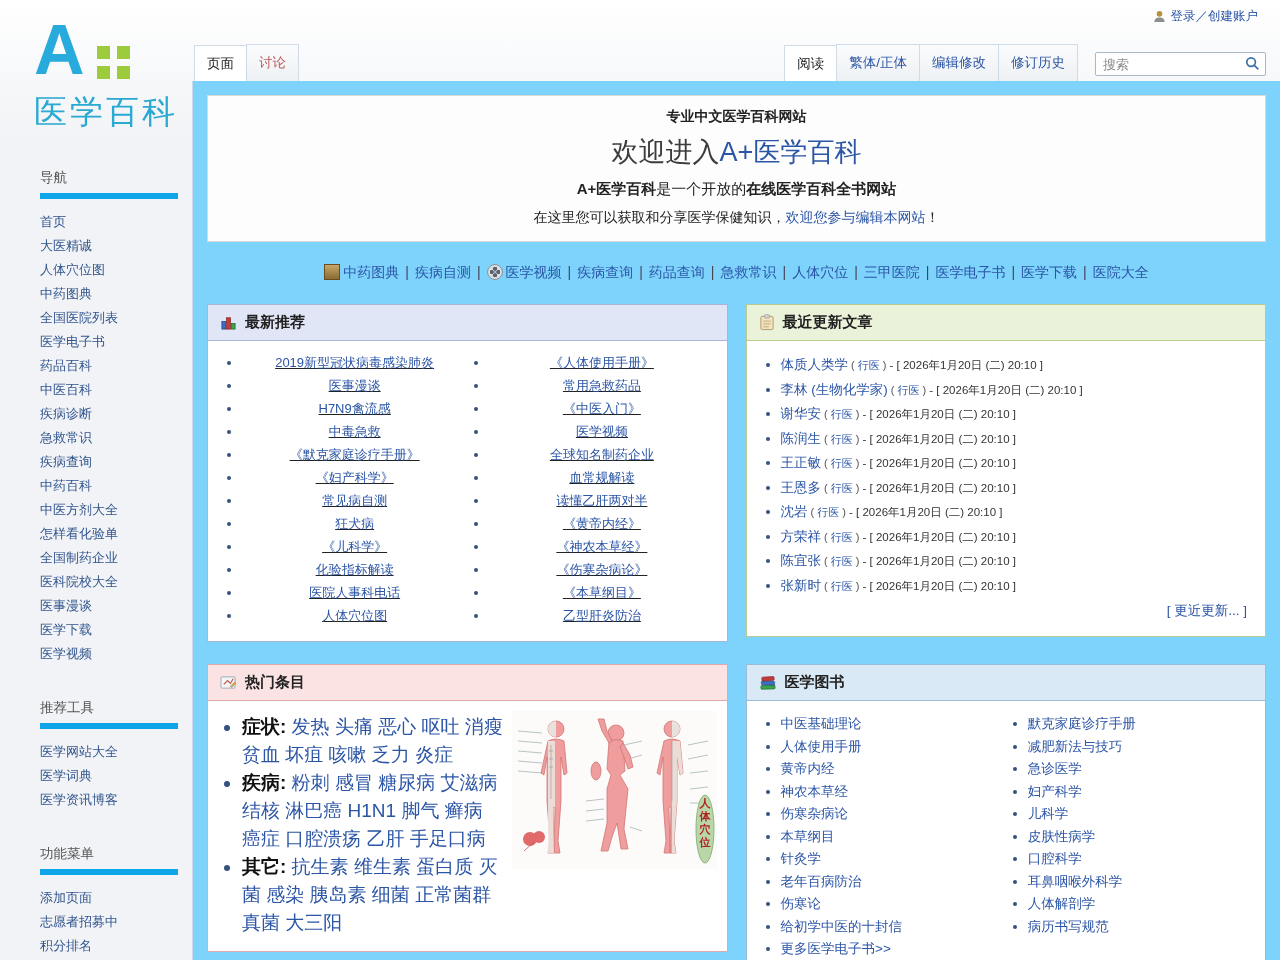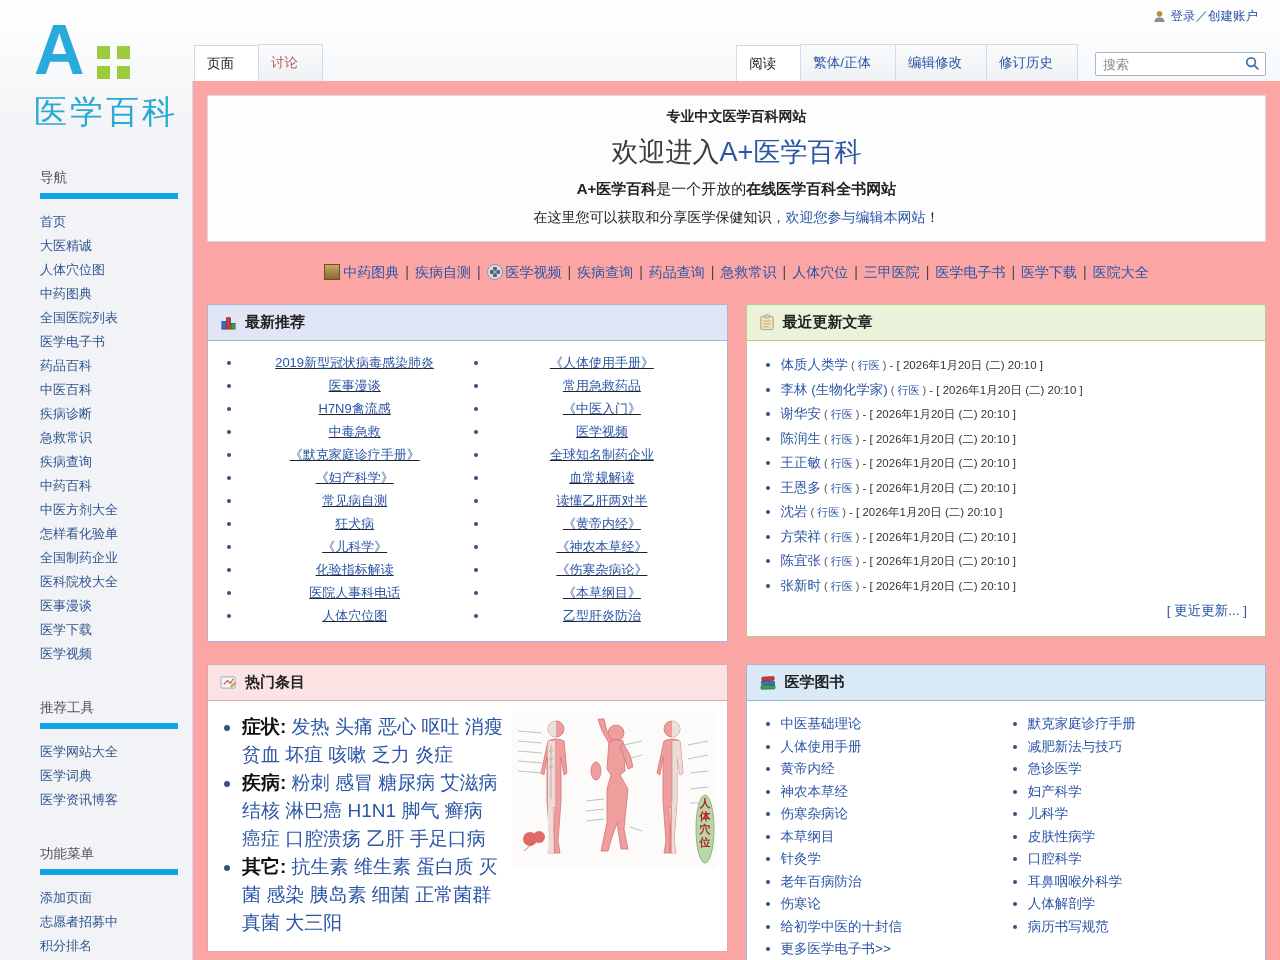--- a/index.html
+++ b/index.html
@@ -24,32 +24,32 @@
   ul.side-list{list-style:none;margin:10px 0 0 0;padding:0;}
   ul.side-list li{line-height:23px;}
   ul.side-list a{font-size:13px;color:#32558e;}
 
   
   .personal{position:absolute;top:8px;right:22px;font-size:12.5px;display:flex;align-items:center;gap:5px;}
   .personal a{color:#2b55a5;}
   .tabbar{position:absolute;left:192px;top:44px;right:0;height:37px;border-bottom:1px solid #c5d7e6;display:flex;align-items:flex-end;}
   .tabs-left{display:flex;margin-left:2px;}
   .tabs-right{display:flex;margin-left:auto;}
-  .tab{font-size:13.5px;padding:9px 24px 8px 12px;border:1px solid #cfdbe6;border-bottom:none;
+  .tab{font-size:13.5px;padding:9px 12px 8px 12px;border:1px solid #cfdbe6;border-bottom:none;
        background:linear-gradient(#fafbfc,#eef1f4);margin-right:-1px;white-space:nowrap;color:#2b55a5;}
   .tab.active{background:#fff;color:#222;position:relative;top:1px;padding-bottom:9px;}
   .tab.new{color:#ba5b5b;}
   .searchwrap{position:relative;margin:0 14px 5px 18px;}
   .searchwrap input{width:138px;height:22px;border:1px solid #a8b8c8;border-radius:2px;
        font-size:13px;padding:0 24px 0 7px;color:#333;font-family:inherit;}
   .searchwrap input::placeholder{color:#888;}
   .search-ico{position:absolute;right:6px;top:4px;}
 
   
-  .content{position:absolute;left:192px;top:81px;right:0;bottom:0;background:#fca5a5;
+  .content{position:absolute;left:192px;top:81px;right:0;bottom:0;background:#7dd3fc;
       border-left:1px solid #cadcec;box-sizing:border-box;padding:14px 14px 0 14px;}
   .banner{border:1px solid #d9d9d9;background:#fdfdfd;text-align:center;padding:12px 0 14px 0;}
   .banner .l1{font-size:14px;font-weight:bold;}
   .banner .l2{font-size:27px;color:#3c3c3c;margin-top:8px;}
   .banner .l2 a{font-size:27px;}
   .banner .l3{font-size:15px;margin-top:10px;}
   .banner .l3 b{font-weight:bold;}
   .banner .l4{font-size:14px;margin-top:10px;}
   .quicklinks{text-align:center;margin-top:22px;font-size:14px;color:#444;}
   .quicklinks .sep{margin:0 6px;color:#445;}

